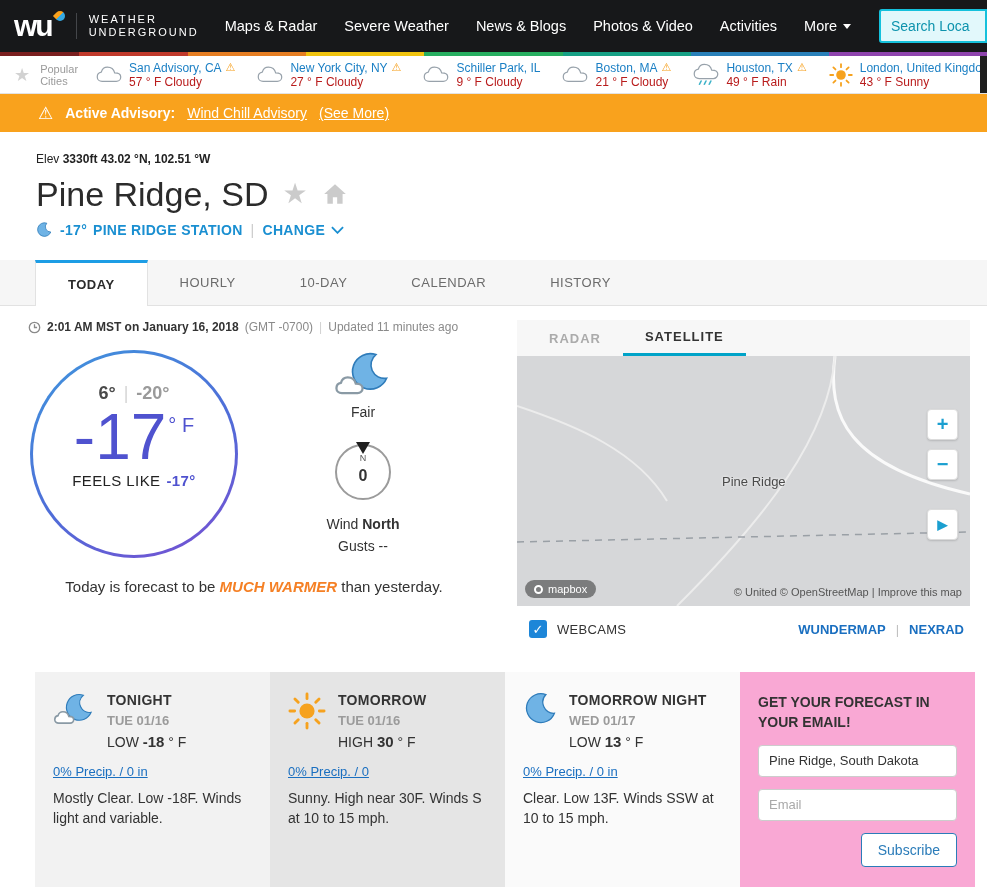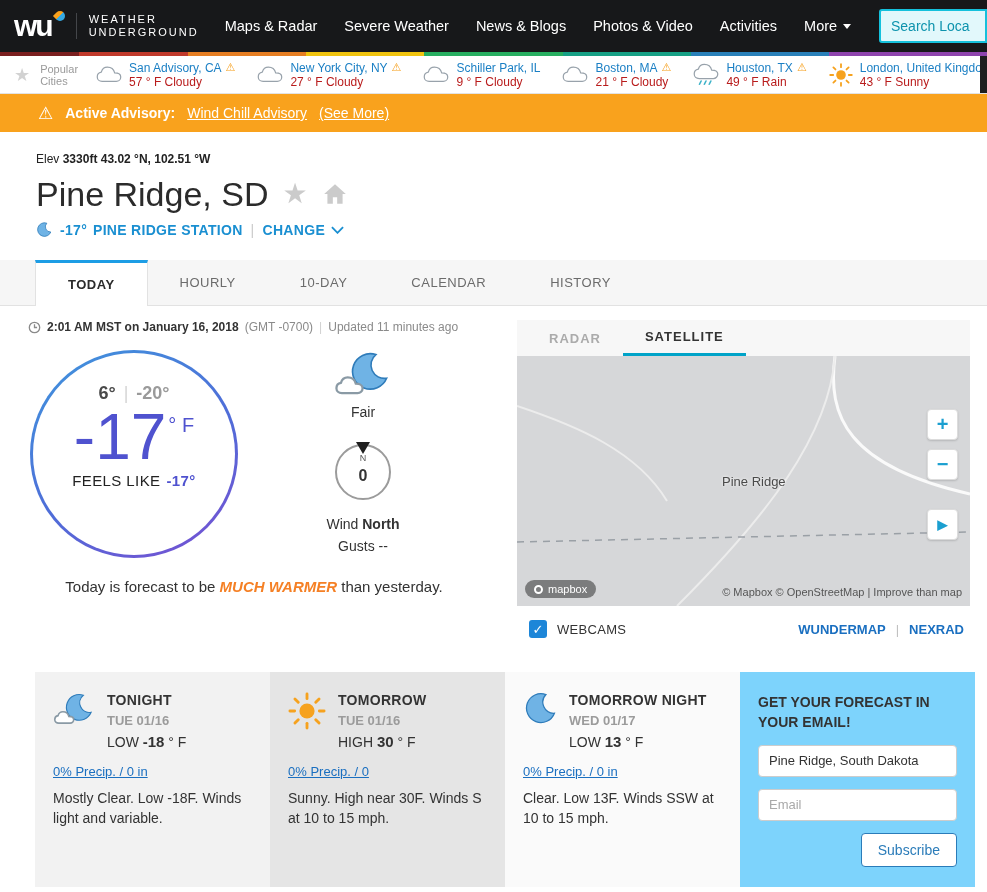--- a/index.html
+++ b/index.html
@@ -97,21 +97,21 @@
 .webcams-label{font-size:13px;color:#333;letter-spacing:.3px;}
 .map-links{margin-left:auto;display:flex;gap:10px;align-items:center;font-size:13px;font-weight:bold;}
 .map-links a{color:#1a6fc0;}
 .map-links .pipe{color:#c0c0c0;font-weight:normal;}
 
 .cards{display:flex;margin:18px 12px 0 35px;}
 .card{flex:1;padding:20px 18px;min-height:208px;cursor:pointer;}
 .card.c1{background:#f2f2f2;}
 .card.c2{background:#e5e5e5;}
 .card.c3{background:#fafafa;}
-.card.c4{background:#7dd3fc;cursor:default;}
+.card.c4{background:#f9a8d4;cursor:default;}
 .card-head{display:flex;gap:12px;align-items:flex-start;}
 .card-title{font-size:14px;font-weight:bold;color:#333;letter-spacing:.3px;}
 .card-date{font-size:13px;font-weight:bold;color:#9b9b9b;margin-top:5px;}
 .card-temp{font-size:14px;color:#333;margin-top:5px;}
 .card-temp b{font-size:15px;}
 .card-precip{display:inline-block;font-size:13px;color:#1a6fc0;text-decoration:underline;margin-top:14px;}
 .card-desc{font-size:14px;color:#333;line-height:1.45;margin-top:8px;}
 
 .email-title{font-size:14px;font-weight:bold;color:#333;line-height:1.45;}
 .email-input{display:block;width:100%;height:32px;border:1px solid #ccc;border-radius:4px;padding:0 10px;font-size:13px;color:#333;margin-top:12px;font-family:inherit;outline:none;background:#fff;}
@@ -360,21 +360,21 @@
         <path d="M0 186 L453 176" stroke="#9aa0a6" stroke-width="1.5" stroke-dasharray="7 6" fill="none"></path>
       </svg>
       <span class="map-place">Pine Ridge</span>
       <div class="map-btn plus">+</div>
       <div class="map-btn minus">−</div>
       <div class="map-btn play">▶</div>
       <a class="mapbox-logo">
           <span class="mb-circle"></span>
           <span>mapbox</span>
         </a>
-      <span class="map-attr">© Mapbox © OpenStreetMap | Improve than map</span>
+      <span class="map-attr">© United © OpenStreetMap | Improve this map</span>
     </div>
     <div class="webcams-row">
       <div class="checkbox">✓</div>
       <span class="webcams-label">WEBCAMS</span>
       <span class="map-links">
         <a>WUNDERMAP</a>
         <span class="pipe">|</span>
         <a>NEXRAD</a>
       </span>
     </div>

